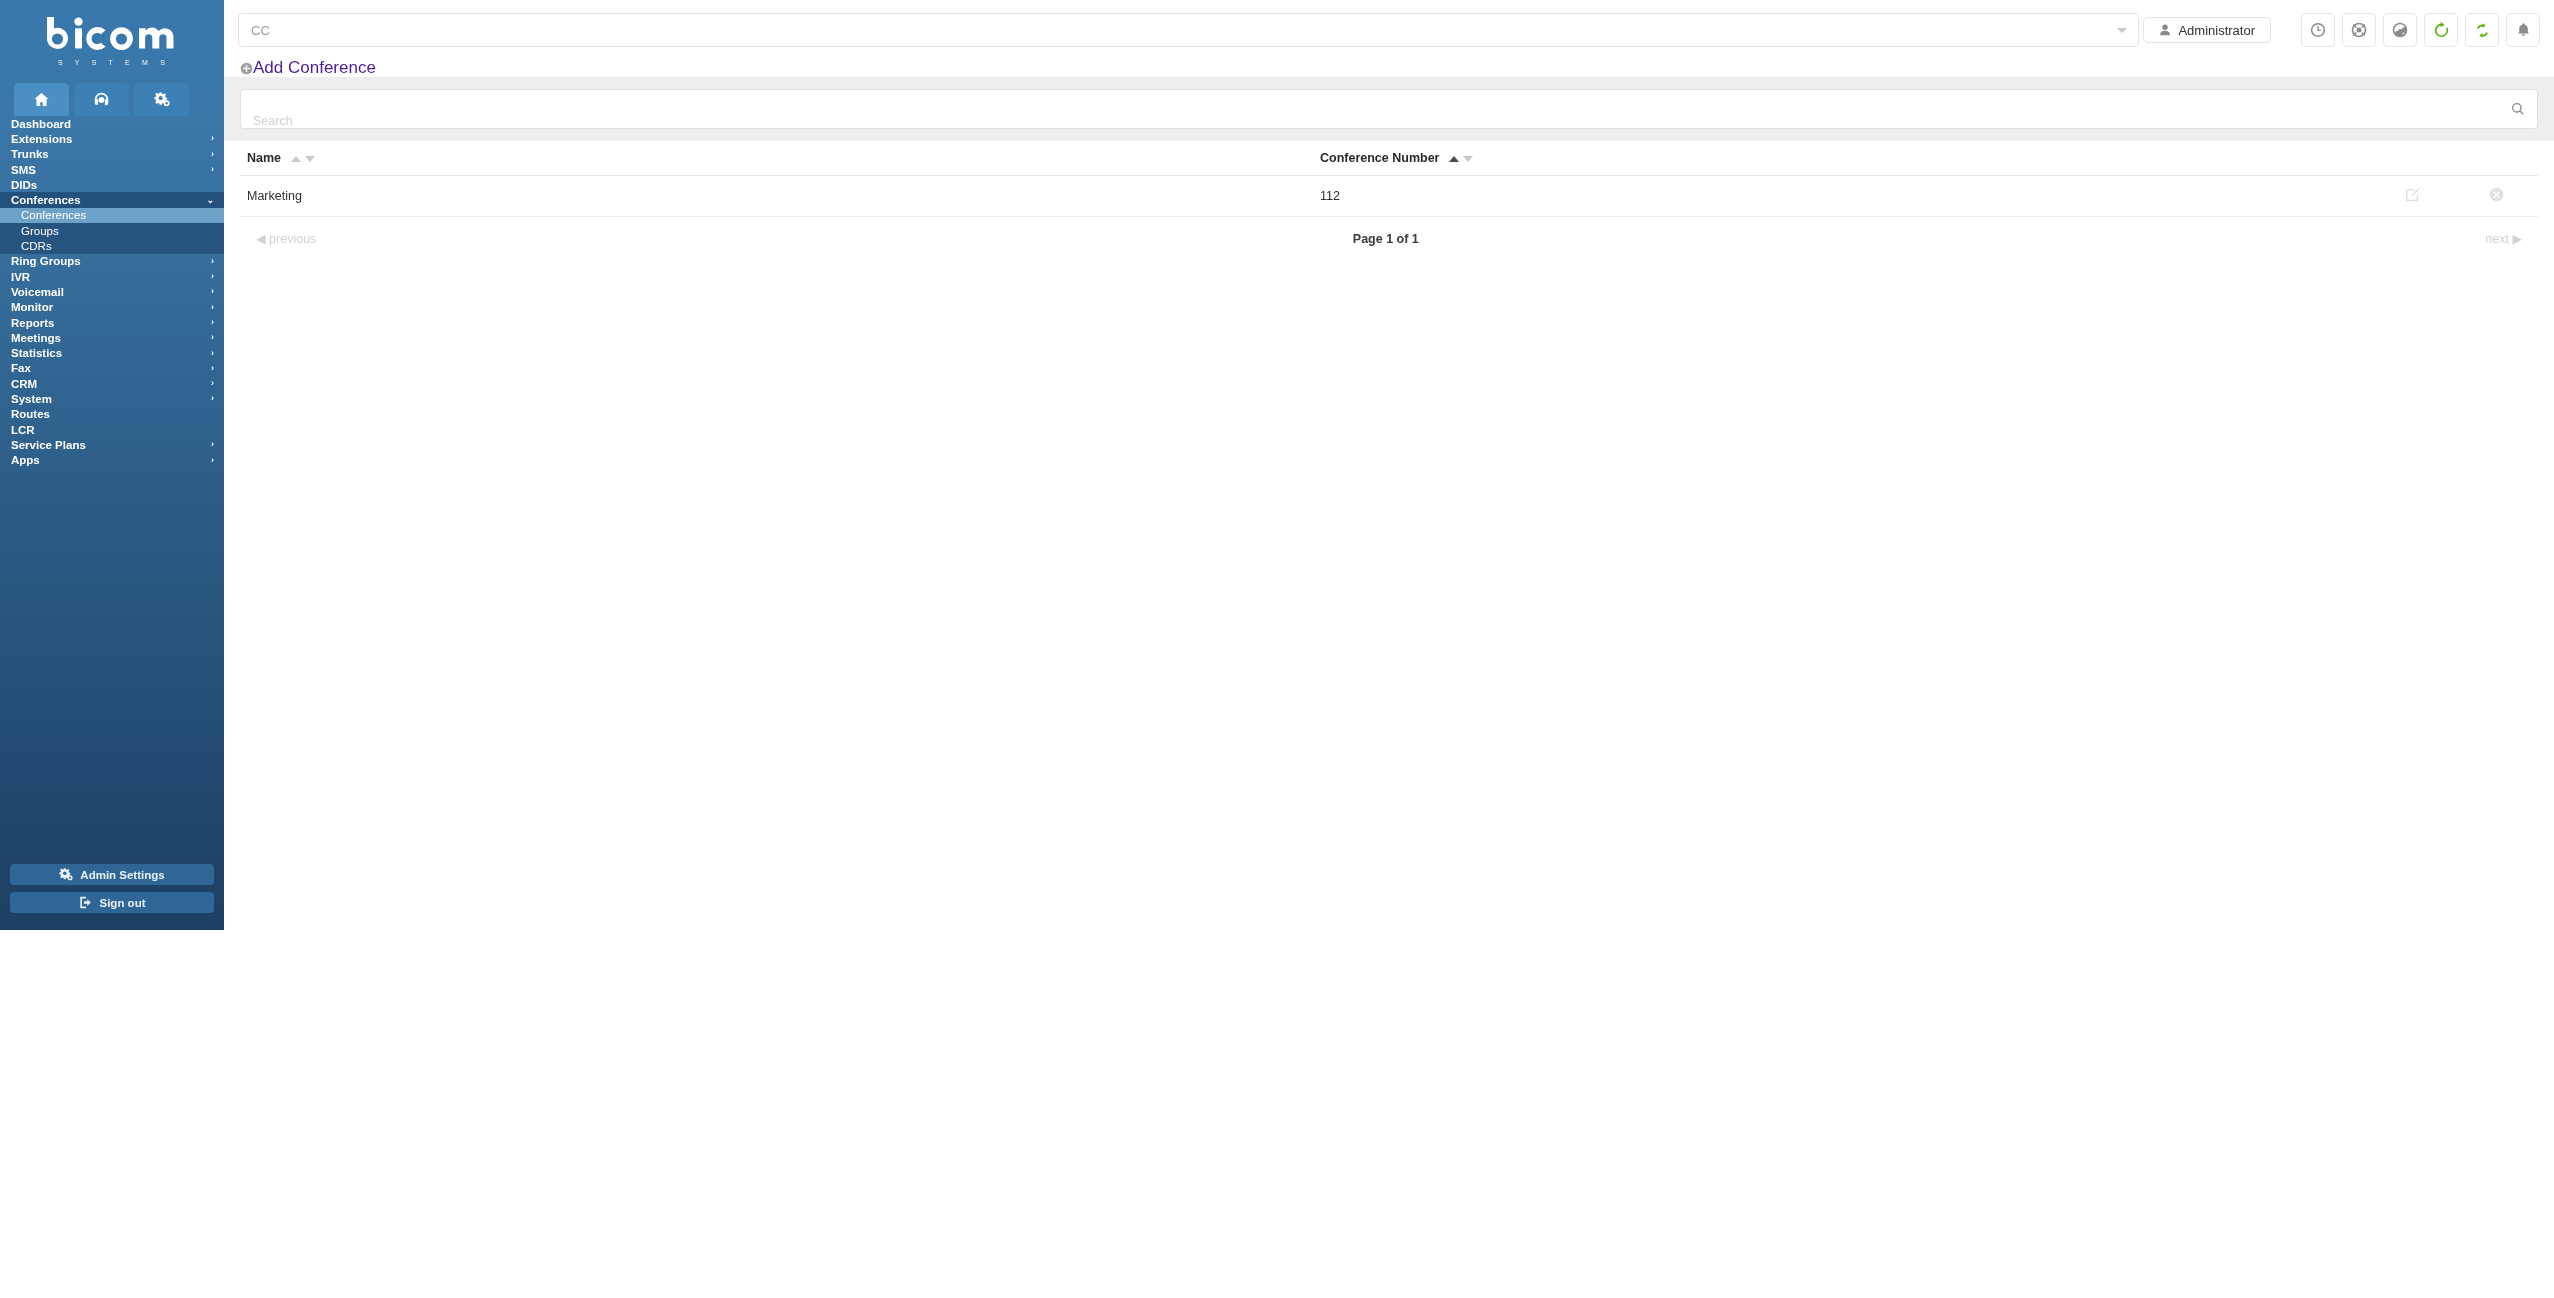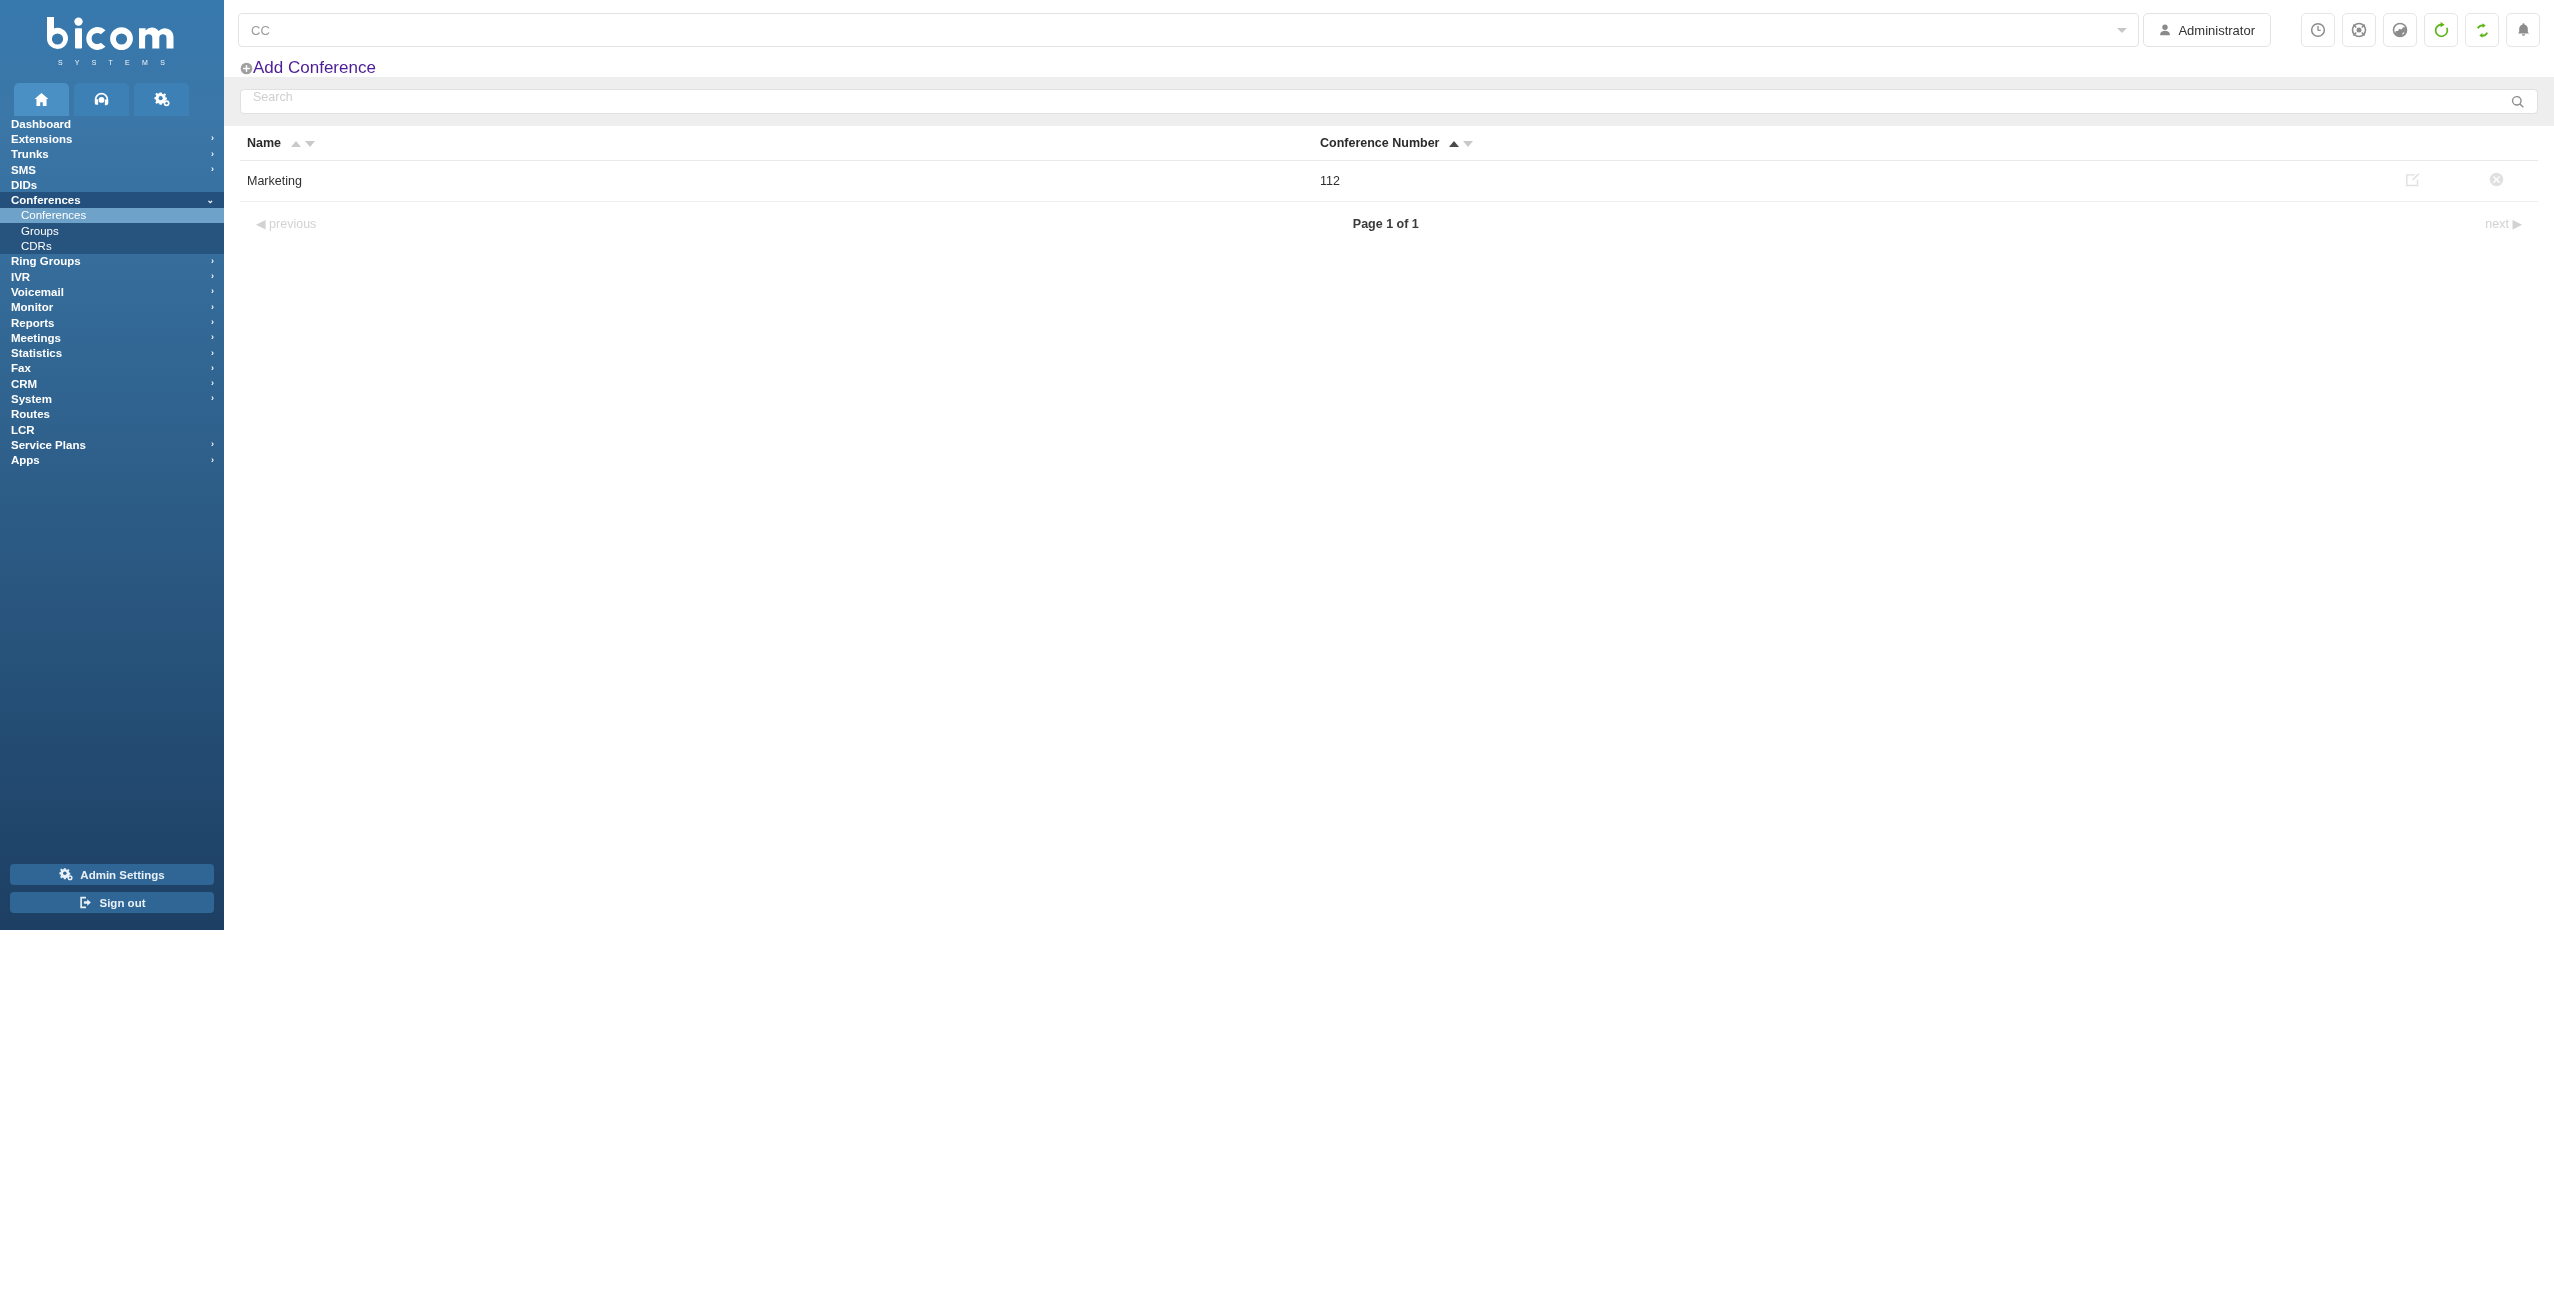--- a/index.html
+++ b/index.html
@@ -65,42 +65,42 @@
     flex: 1 1 auto; height: 34px; border: 1px solid #e3e3e3; border-radius: 4px;
     background: #fff; display: flex; align-items: center; padding: 0 12px;
     font-size: 13px; color: #9b9b9b; position: relative; cursor: pointer;
   }
   .cc-select .caret {
     position: absolute; right: 11px; top: 50%; margin-top: -2px;
     width: 0; height: 0; border-left: 5px solid transparent;
     border-right: 5px solid transparent; border-top: 5px solid #c7c7c7;
   }
   .admin-btn {
-    margin-left: 4px; height: 34px; border: 1px solid #e3e3e3; border-radius: 5px;
+    margin-left: 4px; height: 26px; border: 1px solid #e3e3e3; border-radius: 5px;
     background: #fff; display: flex; align-items: center; gap: 7px;
     padding: 0 15px; font-size: 13px; color: #333; cursor: pointer; white-space: nowrap;
   }
   .admin-btn svg { fill: #8a8a8a; }
   .icon-group { display: flex; margin-left: 30px; gap: 7px; }
   .icon-btn {
     width: 34px; height: 34px; border: 1px solid #e6e6e6; border-radius: 5px;
     background: #fff; display: flex; align-items: center; justify-content: center;
     cursor: pointer;
   }
   .icon-btn svg { fill: #8c8c8c; }
   .icon-btn.green svg { fill: #5cb415; }
 
   .add-row { display: flex; align-items: center; padding: 11px 0 0 16px; }
   .add-link { display: flex; align-items: center; gap: 0; font-size: 17px; color: #4c1d95; cursor: pointer; }
   .add-link svg { fill: #a0a0a0; }
 
   .search-band { background: #eeeeee; padding: 12px 16px; }
   .search-box {
-    height: 25px; background: #fff; border: 1px solid #e0e0e0; border-radius: 4px;
-    display: flex; align-items: flex-start; padding: 0 12px; position: relative;
+    height: 40px; background: #fff; border: 1px solid #e0e0e0; border-radius: 4px;
+    display: flex; align-items: flex-end; padding: 0 12px; position: relative;
   }
   .search-box input {
     flex: 1 1 auto; border: 0; outline: 0; font-size: 12.5px;
     font-family: "Liberation Sans", sans-serif; color: #555; background: transparent;
   }
   .search-box input::placeholder { color: #cfcfcf; }
   .search-box .mag { position: absolute; right: 12px; top: 50%; margin-top: -7px; }
   .search-box .mag svg { fill: #8d8d8d; }
 
   

